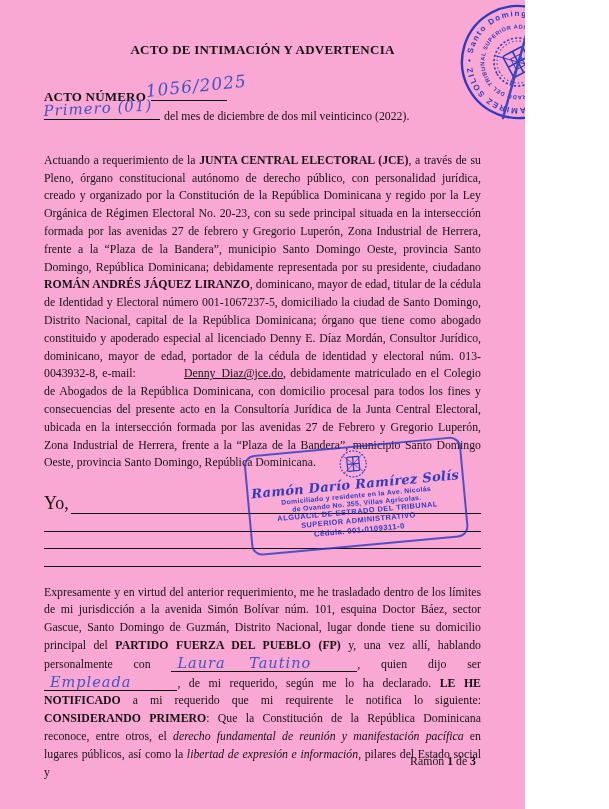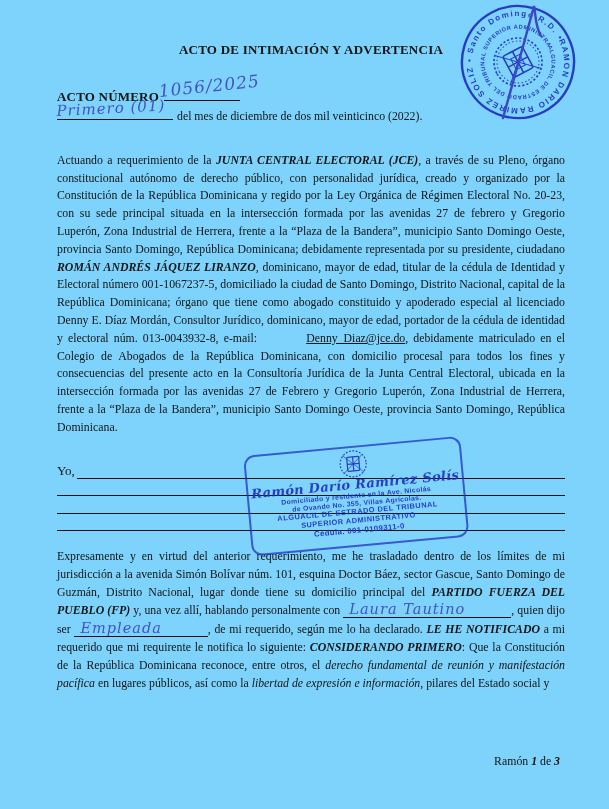--- a/index.html
+++ b/index.html
@@ -1,38 +1,38 @@
 <!DOCTYPE html>
 <html><head>
 <meta charset="utf-8">
 <style>
   html,body { margin:0; padding:0; background:#ffffff; }
   .page {
-    position:relative; width:609px; height:809px; overflow:hidden;
-    background:#7dd3fc; box-sizing:border-box;
-    padding:40px 44px 0 57px;
+    position:relative; width:525px; height:809px; overflow:hidden;
+    background:#f9a8d4; box-sizing:border-box;
+    padding:40px 44px 0 44px;
     font-family:"Liberation Serif", serif; color:#141414;
   }
   .title { font-size:13px; font-weight:bold; text-align:center; letter-spacing:.25px; margin:2px 0 0 0; }
   .acto-row { margin-top:29px; font-size:13px; font-weight:bold; letter-spacing:.2px; }
   .acto-blank { display:inline-block; width:76px; height:13px; border-bottom:1.5px solid #111; position:relative; margin-left:5px; vertical-align:baseline; }
   .acto-hw { position:absolute; left:-4px; bottom:-1px; font-size:17px; font-weight:normal; white-space:nowrap; transform:rotate(-6deg); transform-origin:left bottom; letter-spacing:1px; }
   .hw { font-family:"DejaVu Serif", serif; font-style:italic; color:#4453c0; }
   .body-text { font-size:11.8px; line-height:17.8px; text-align:justify; margin:0; }
   .intro-line1 { margin-top:12px; text-align-last:justify; }
   .date-blank { display:inline-block; min-width:116px; border-bottom:1.1px solid #111; position:relative; height:14px; vertical-align:baseline; margin-right:4px; }
   .date-hw { position:absolute; left:0; bottom:-2px; font-size:15px; white-space:nowrap; transform:rotate(-3deg); transform-origin:left bottom; letter-spacing:1px; }
   .para1 { margin-top:26px; }
   .yo-block { margin-top:25px; }
-  .yo-row { display:flex; align-items:flex-end; height:17px; font-size:13px; }
+  .yo-row { display:flex; align-items:flex-end; height:17px; font-size:18px; }
   .rule-fill { flex:1; border-bottom:1.1px solid #111; margin-left:2px; }
   .rule-line { height:16.5px; border-bottom:1.1px solid #111; }
   .yo-closing { margin-top:2px; }
   .para2 { margin-top:17px; }
-  .b { font-weight:bold;font-style:italic; }
+  .b { font-weight:bold; }
   .i { font-style:italic; }
   .u { text-decoration:underline;margin-left:44px; }
   .hwline { border-bottom:1.1px solid #111; padding:0 46px 0 6px; font-size:14.5px; letter-spacing:1px; }
   .footer { position:absolute; right:49px; bottom:40px; font-size:11.8px; }
   
   .round-stamp { position:absolute; left:451px; top:0px; width:134px; height:128px; opacity:.95; }
   .round-stamp svg { display:block; }
   .pen-stroke { position:absolute; left:451px; top:0px; width:134px; height:128px; pointer-events:none; }
   
   .rect-stamp {

